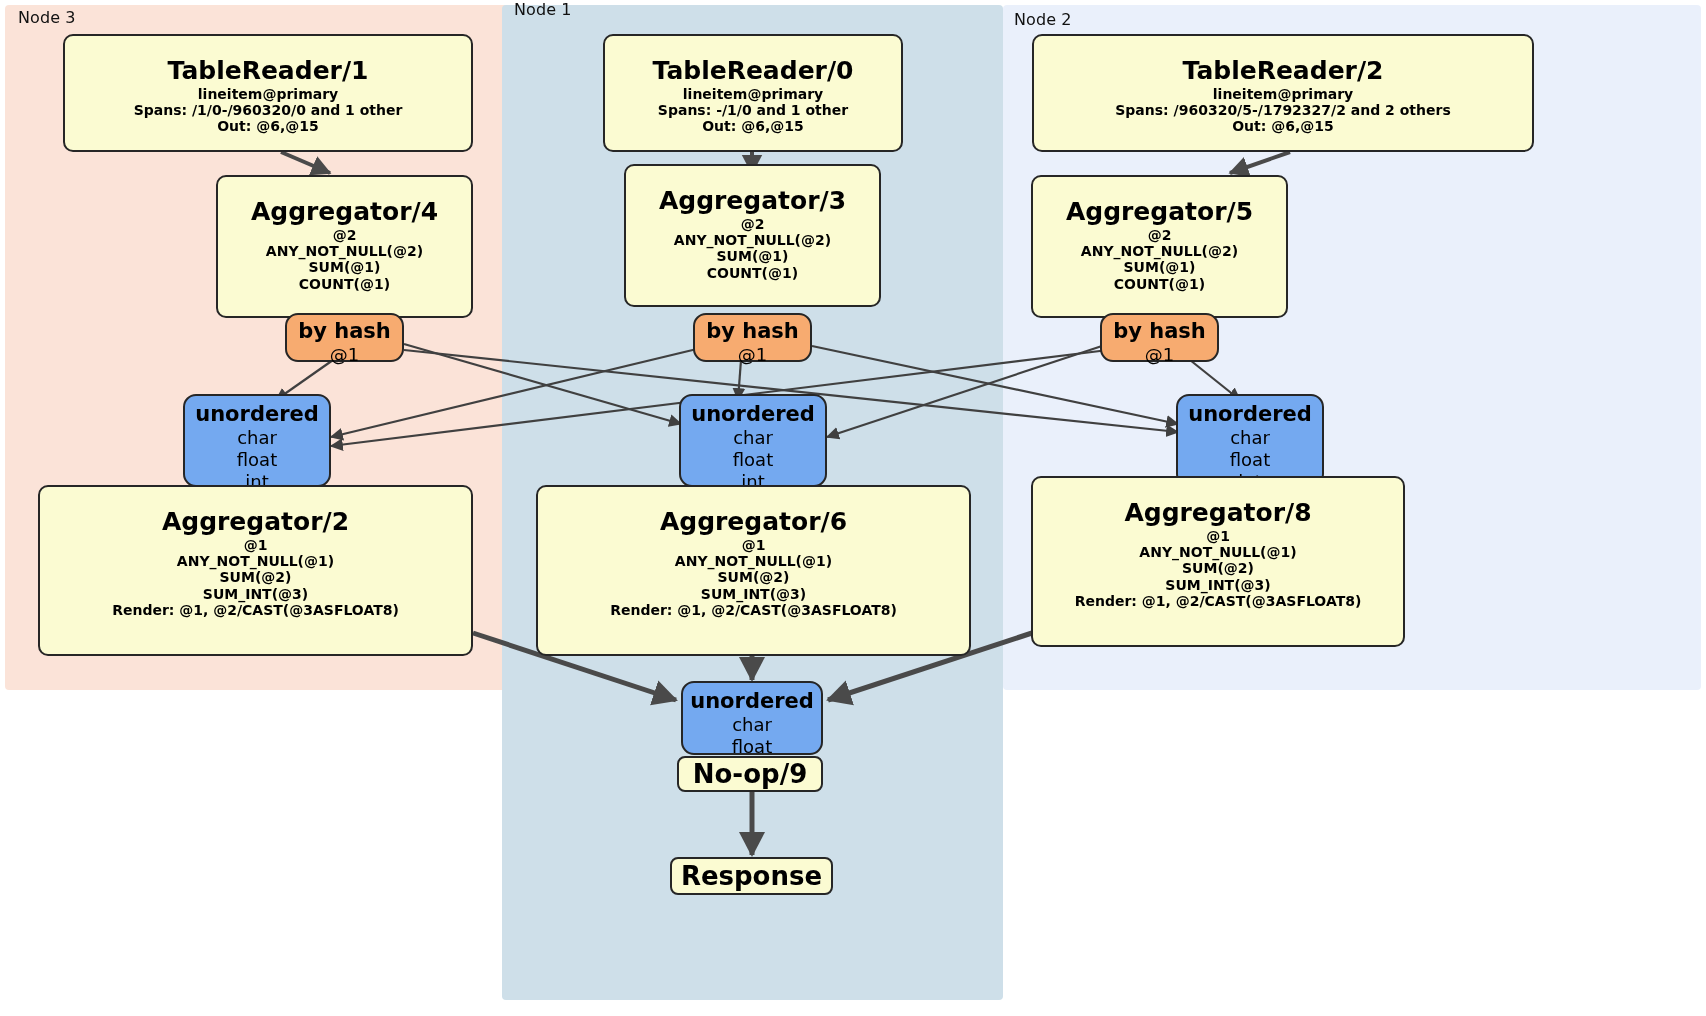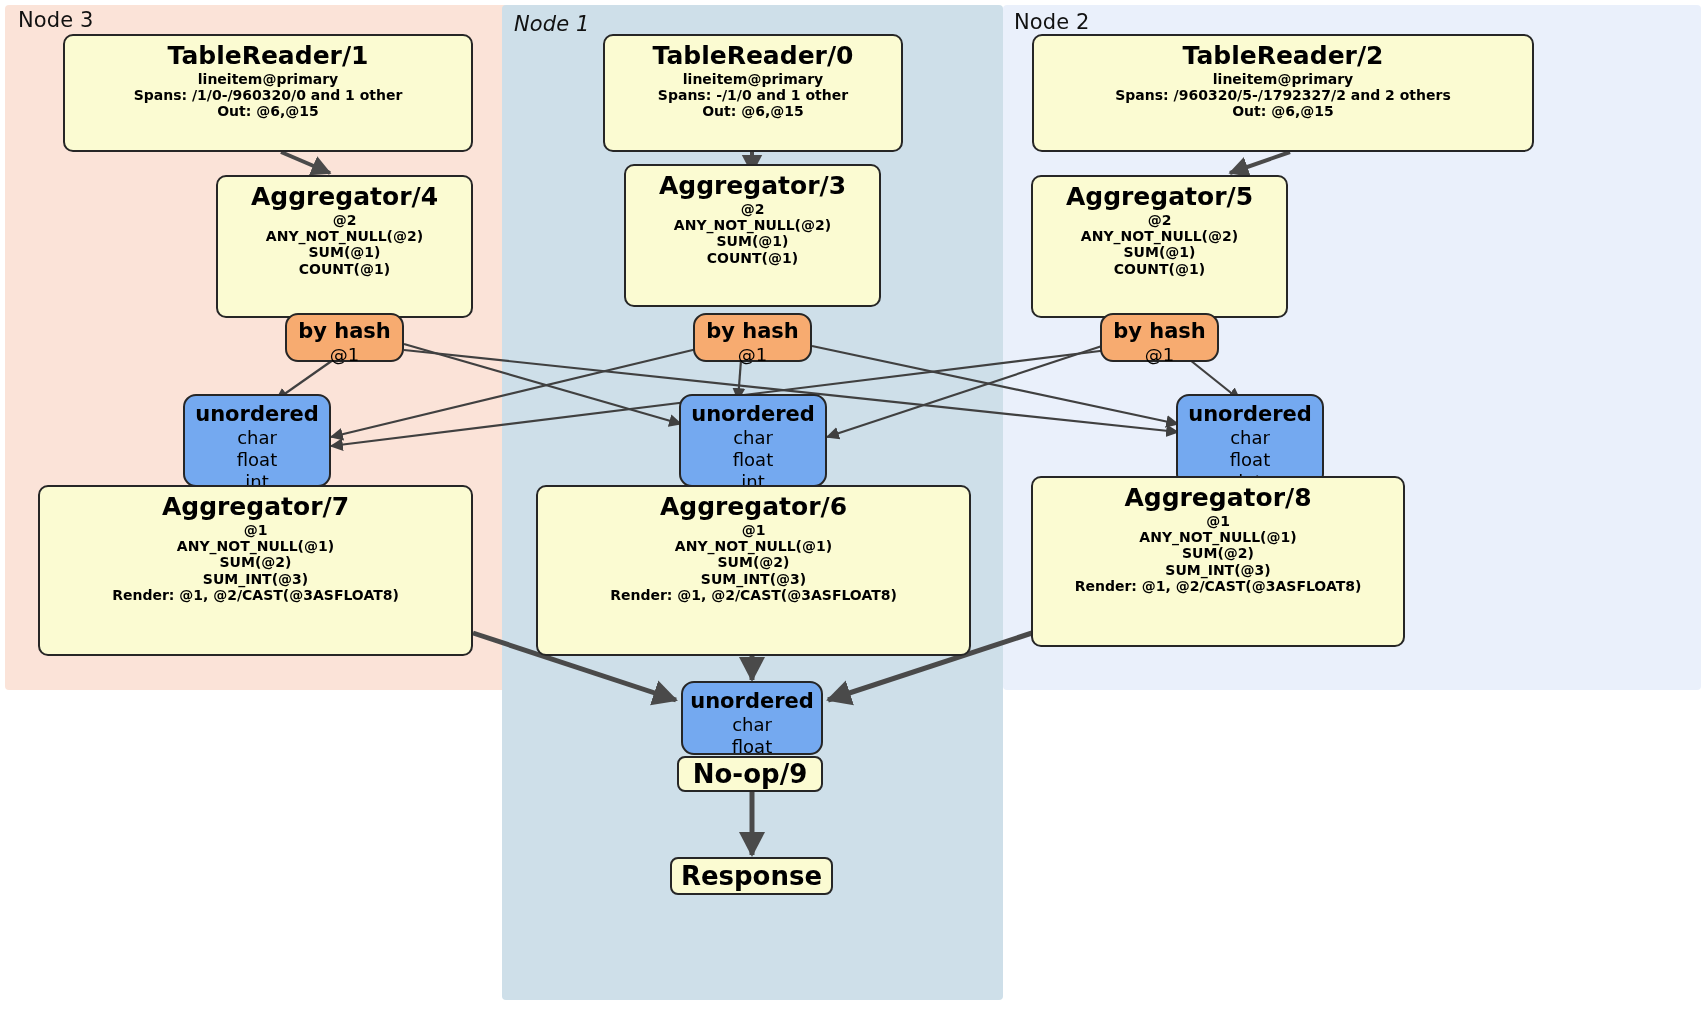--- a/index.html
+++ b/index.html
@@ -1,23 +1,23 @@
 <!DOCTYPE html>
 <html><head>
 <meta charset="utf-8">
 <style>
   html,body{margin:0;padding:0;background:#ffffff;}
   body{font-family:"DejaVu Sans","Liberation Sans",sans-serif;}
   #canvas{position:relative;width:1706px;height:1016px;overflow:hidden;background:#fff;}
 
   .panel{position:absolute;border-radius:4px;}
-  .panel-label{position:absolute;font-size:21px;color:#111;letter-spacing:.1px;}
+  .panel-label{position:absolute;font-size:16px;color:#111;letter-spacing:.1px;}
 
   .box{position:absolute;box-sizing:border-box;background:#fbfbd2;border:2px solid #262626;
-       border-radius:10px;text-align:center;color:#000;padding:5px 8px;}
+       border-radius:10px;text-align:center;color:#000;padding:20px 8px;}
   .box .title{font-size:25px;font-weight:bold;line-height:1.18;letter-spacing:0;}
   .box .line{font-size:14px;line-height:1.17;white-space:nowrap;font-weight:bold;}
 
   .router{position:absolute;box-sizing:border-box;border:2px solid #262626;border-radius:13px;
           text-align:center;color:#000;}
   .router.hash{background:#f7ab70;}
   .router.unord{background:#74a9f0;}
   .router .rtitle{font-size:21px;font-weight:bold;line-height:1.2;}
   .router .rline{font-size:18px;line-height:1.22;}
 
@@ -34,21 +34,21 @@
 </head>
 <body>
 
 <div id="canvas">
 
   <div class="panel" style="left:5px;top:5px;width:543px;height:685px;background:#fbe3d8;"></div>
   <div class="panel" style="left:502px;top:5px;width:501px;height:995px;background:#cedfe9;"></div>
   <div class="panel" style="left:1003px;top:5px;width:698px;height:685px;background:#eaf0fb;"></div>
 
   <div class="panel-label" style="left:18px;top:8px;">Node 3</div>
-  <div class="panel-label" style="left:514px;top:12px;font-style:italic;">Node 1</div>
+  <div class="panel-label" style="left:514px;top:0;">Node 1</div>
   <div class="panel-label" style="left:1014px;top:10px;">Node 2</div>
 
   <svg class="edges">
     <defs>
       <marker id="arrowThick" markerWidth="6" markerHeight="6" refX="4.6" refY="3" orient="auto" markerUnits="strokeWidth">
         <path d="M0,0.4 L5,3 L0,5.6 z" fill="#4a4a4a"></path>
       </marker>
       <marker id="arrowThin" markerWidth="7" markerHeight="7" refX="5.4" refY="3.5" orient="auto" markerUnits="strokeWidth">
         <path d="M0,0.6 L6,3.5 L0,6.4 z" fill="#404040"></path>
       </marker>
@@ -150,21 +150,21 @@
   </div>
 
   <div class="router unord" style="left:1176px;top:394px;width:148px;height:93px;padding-top:6px;">
     <div class="rtitle">unordered</div>
     <div class="rline">char</div>
     <div class="rline">float</div>
     <div class="rline">int</div>
   </div>
 
   <div class="box" style="left:38px;top:485px;width:435px;height:171px;">
-    <div class="title">Aggregator/7</div>
+    <div class="title">Aggregator/2</div>
     <div class="line">@1</div>
     <div class="line">ANY_NOT_NULL(@1)</div>
     <div class="line">SUM(@2)</div>
     <div class="line">SUM_INT(@3)</div>
     <div class="line">Render: @1, @2/CAST(@3ASFLOAT8)</div>
   </div>
 
   <div class="box" style="left:536px;top:485px;width:435px;height:171px;">
     <div class="title">Aggregator/6</div>
     <div class="line">@1</div>

